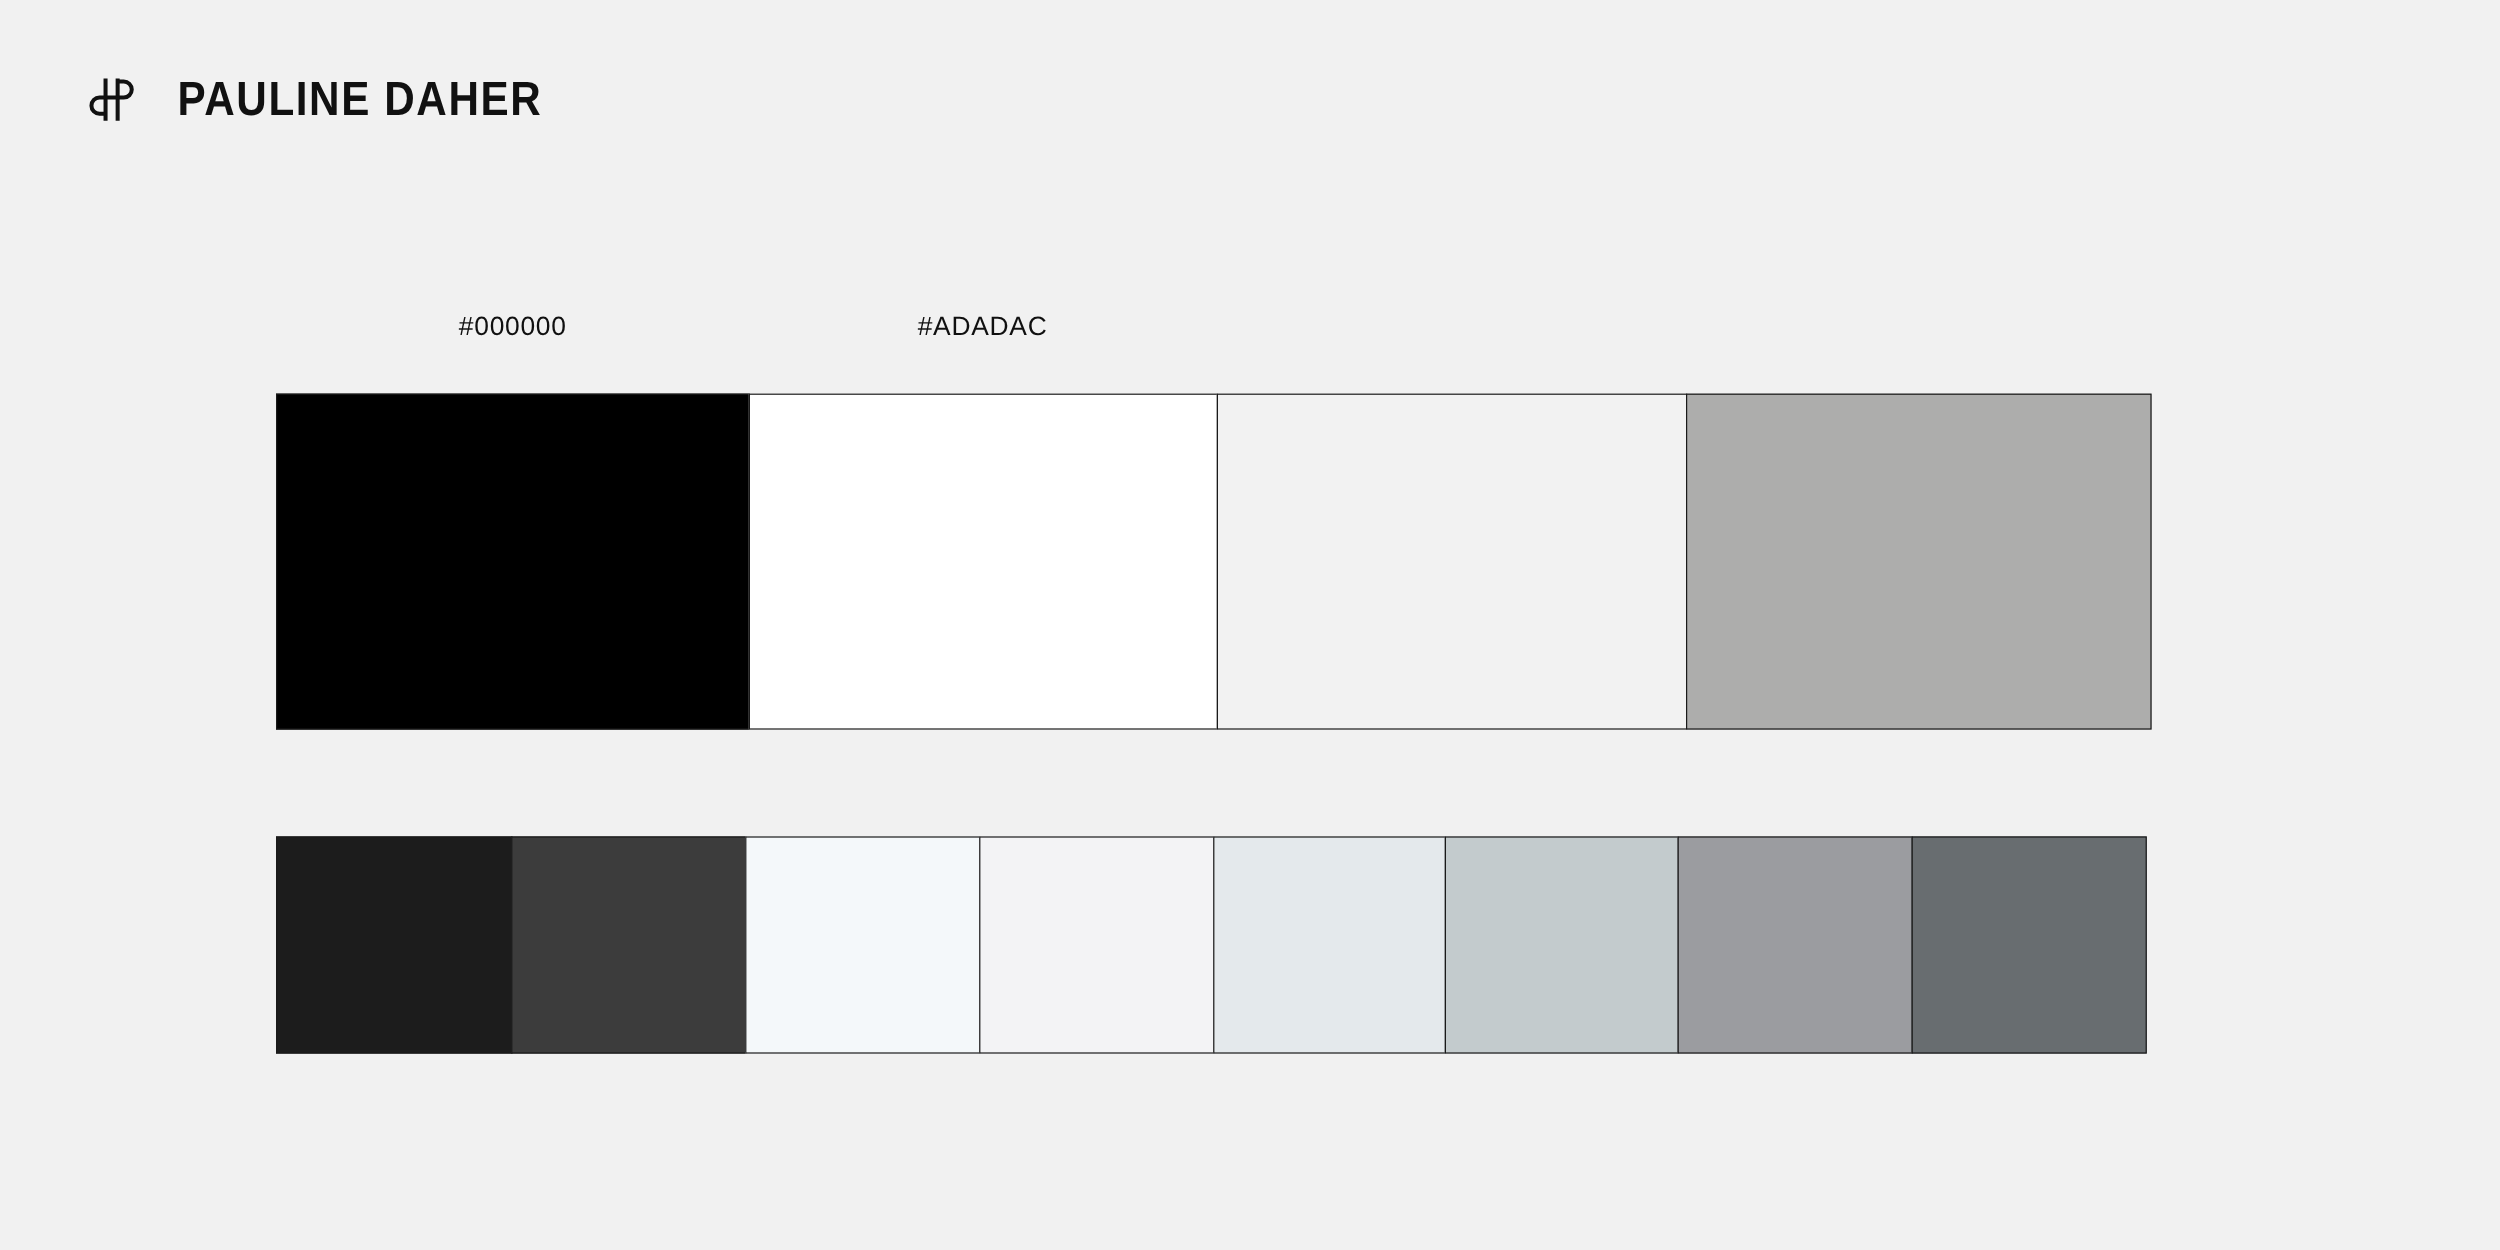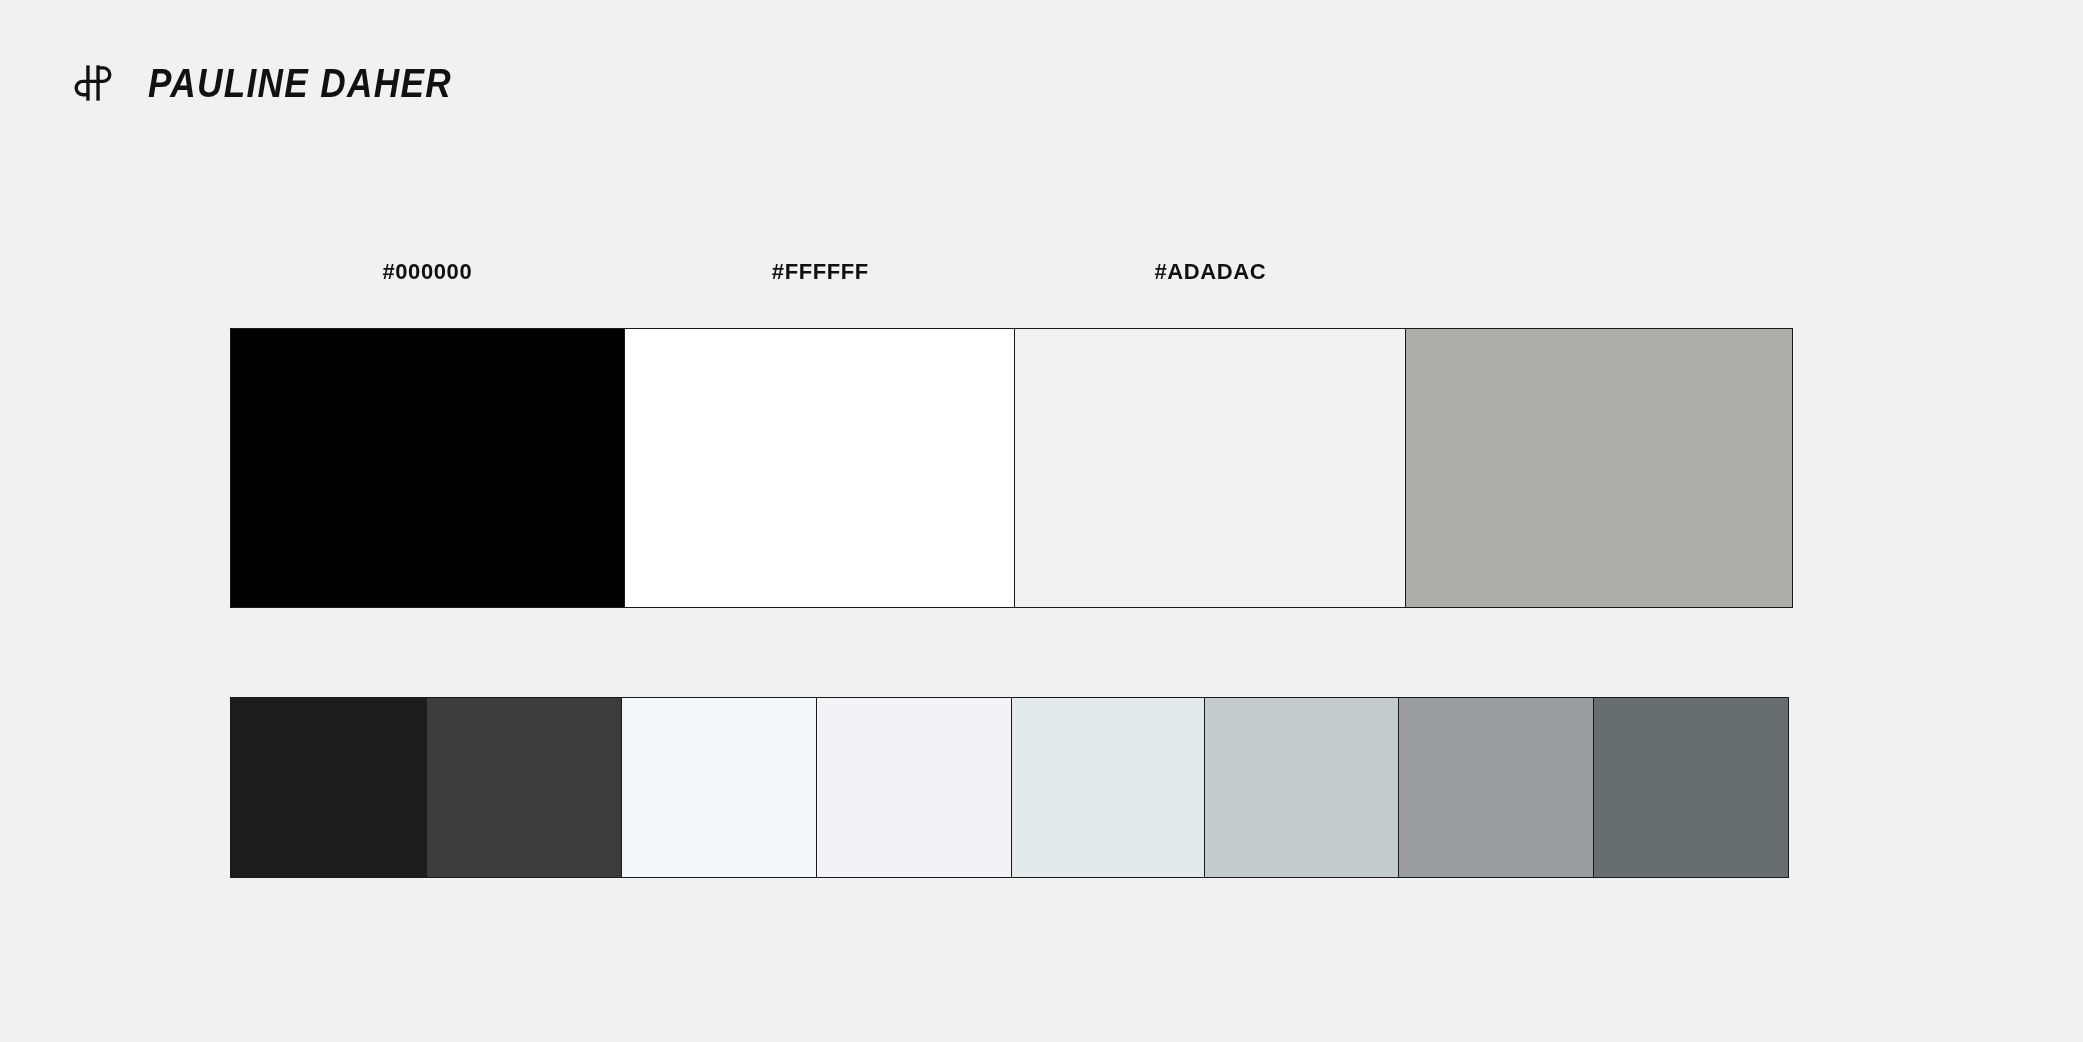--- a/index.html
+++ b/index.html
@@ -16,21 +16,20 @@
   }
 
   
   .header {
     position: absolute;
     left: 72px;
     top: 62px;
     display: flex;
     align-items: center;
     gap: 34px;
-    font-style: italic;
   }
   .monogram {
     width: 42px;
     height: 42px;
     display: block;
     flex: 0 0 auto;
   }
   .brand-name {
     font-family: "Liberation Sans Narrow", "Liberation Sans", sans-serif;
     font-size: 40px;
@@ -51,21 +50,21 @@
     width: 1566px;
   }
 
   .label-row {
     display: flex;
     height: 40px;
     align-items: center;
   }
   .swatch-label {
     font-size: 22px;
-    font-weight: 700;
+    font-weight: 400;
     letter-spacing: 0.6px;
     color: #101010;
     text-align: center;
     white-space: nowrap;
   }
 
   .swatch-row {
     display: flex;
     box-sizing: border-box;
   }
@@ -99,21 +98,20 @@
       <path d="M62 14 L74 14 a16 16 0 0 1 0 32 L26 46 a16 16 0 0 0 0 32 L38 78"></path>
     </g>
   </svg>
   <div class="brand-name">PAULINE DAHER</div>
 </div>
 
 <div class="palette">
 
   <div class="label-row">
     <div class="swatch-label" style="width: 25.2%;">#000000</div>
-    <div class="swatch-label" style="width: 25%;">#FFFFFF</div>
     <div class="swatch-label" style="width: 24.8%;">#ADADAC</div>
   </div>
 
   <div class="swatch-row primary">
     <div class="swatch" style="background: rgb(0, 0, 0); width: 25.2%;"></div>
     <div class="swatch" style="background: rgb(255, 255, 255); width: 25%;"></div>
     <div class="swatch" style="background: rgb(242, 242, 242); width: 25%;"></div>
     <div class="swatch" style="background: rgb(173, 173, 172); width: 24.8%;"></div>
   </div>
 

